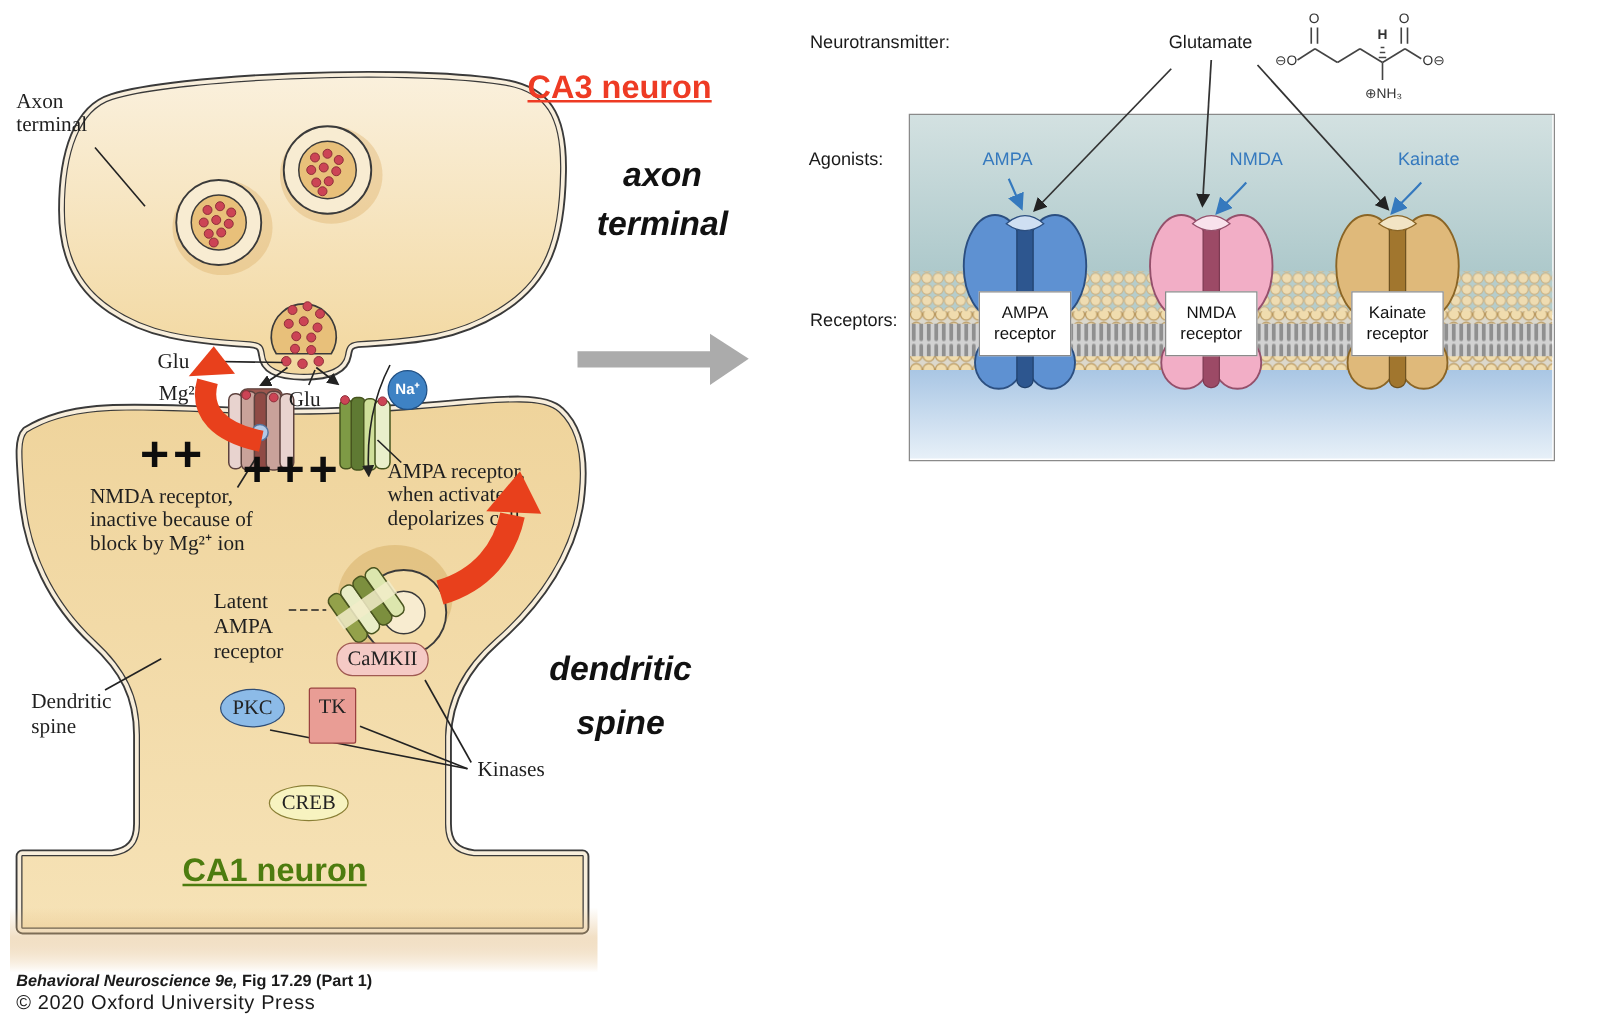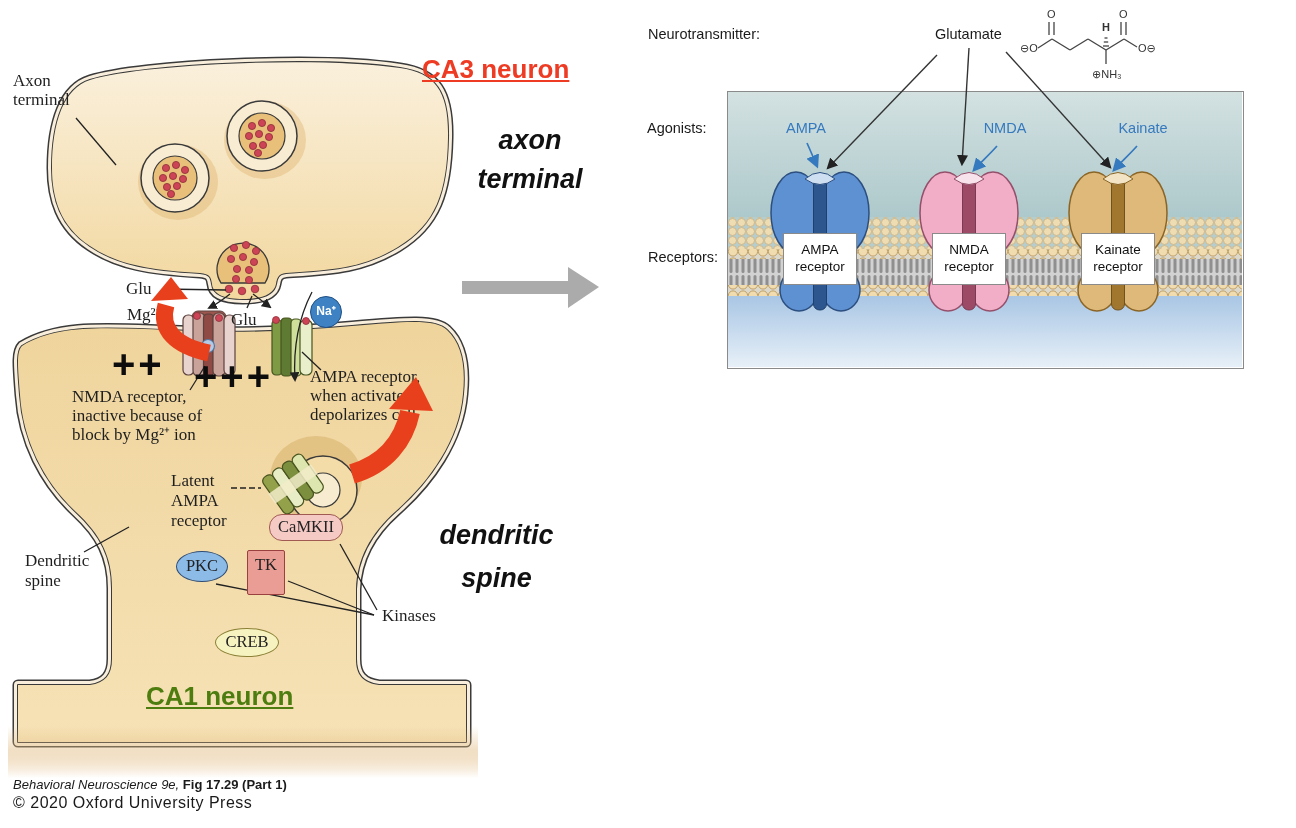--- a/index.html
+++ b/index.html
@@ -16,21 +16,21 @@
         font-family:"Liberation Sans",sans-serif;}
   .pill{box-sizing:border-box;text-align:center;font-family:"Liberation Serif",serif;
         font-size:16.5px;color:#222;}
   .rlabel{font-size:14.5px;color:#1a1a1a;}
   .blue-ag{color:#3579be;font-size:14.5px;text-align:center;width:74px;}
   .rbox{box-sizing:border-box;width:74px;height:52px;background:#fff;border:1px solid #8a8a8a;
         font-size:13.5px;line-height:17px;text-align:center;padding-top:7px;color:#111;}
   .panel{box-sizing:border-box;width:517px;height:278px;border:1.5px solid #8a8a8a;background:#fff;}
   .panelcap{font-weight:bold;font-style:italic;font-size:28px;color:#0a0a0a;text-align:center;}
   .credit1{font-size:13px;color:#1a1a1a;}
-  .credit1 .it{font-style:italic;font-weight:normal;}
+  .credit1 .it{font-style:italic;font-weight:bold;}
   .credit1 .bd{font-weight:bold;}
   .credit2{font-size:16px;color:#1a1a1a;letter-spacing:0.5px;}
   svg{display:block;}
   .mO{stroke:#3a3a3a;stroke-width:11;fill:none;stroke-linejoin:round;}
   .mM{stroke:#f8eedb;stroke-width:8;fill:none;stroke-linejoin:round;}
   .mI{stroke:#3a3a3a;stroke-width:2;fill:none;stroke-linejoin:round;}
   .thin{stroke:#222;stroke-width:1.3;fill:none;}
 </style>
 </head>
 <body>

